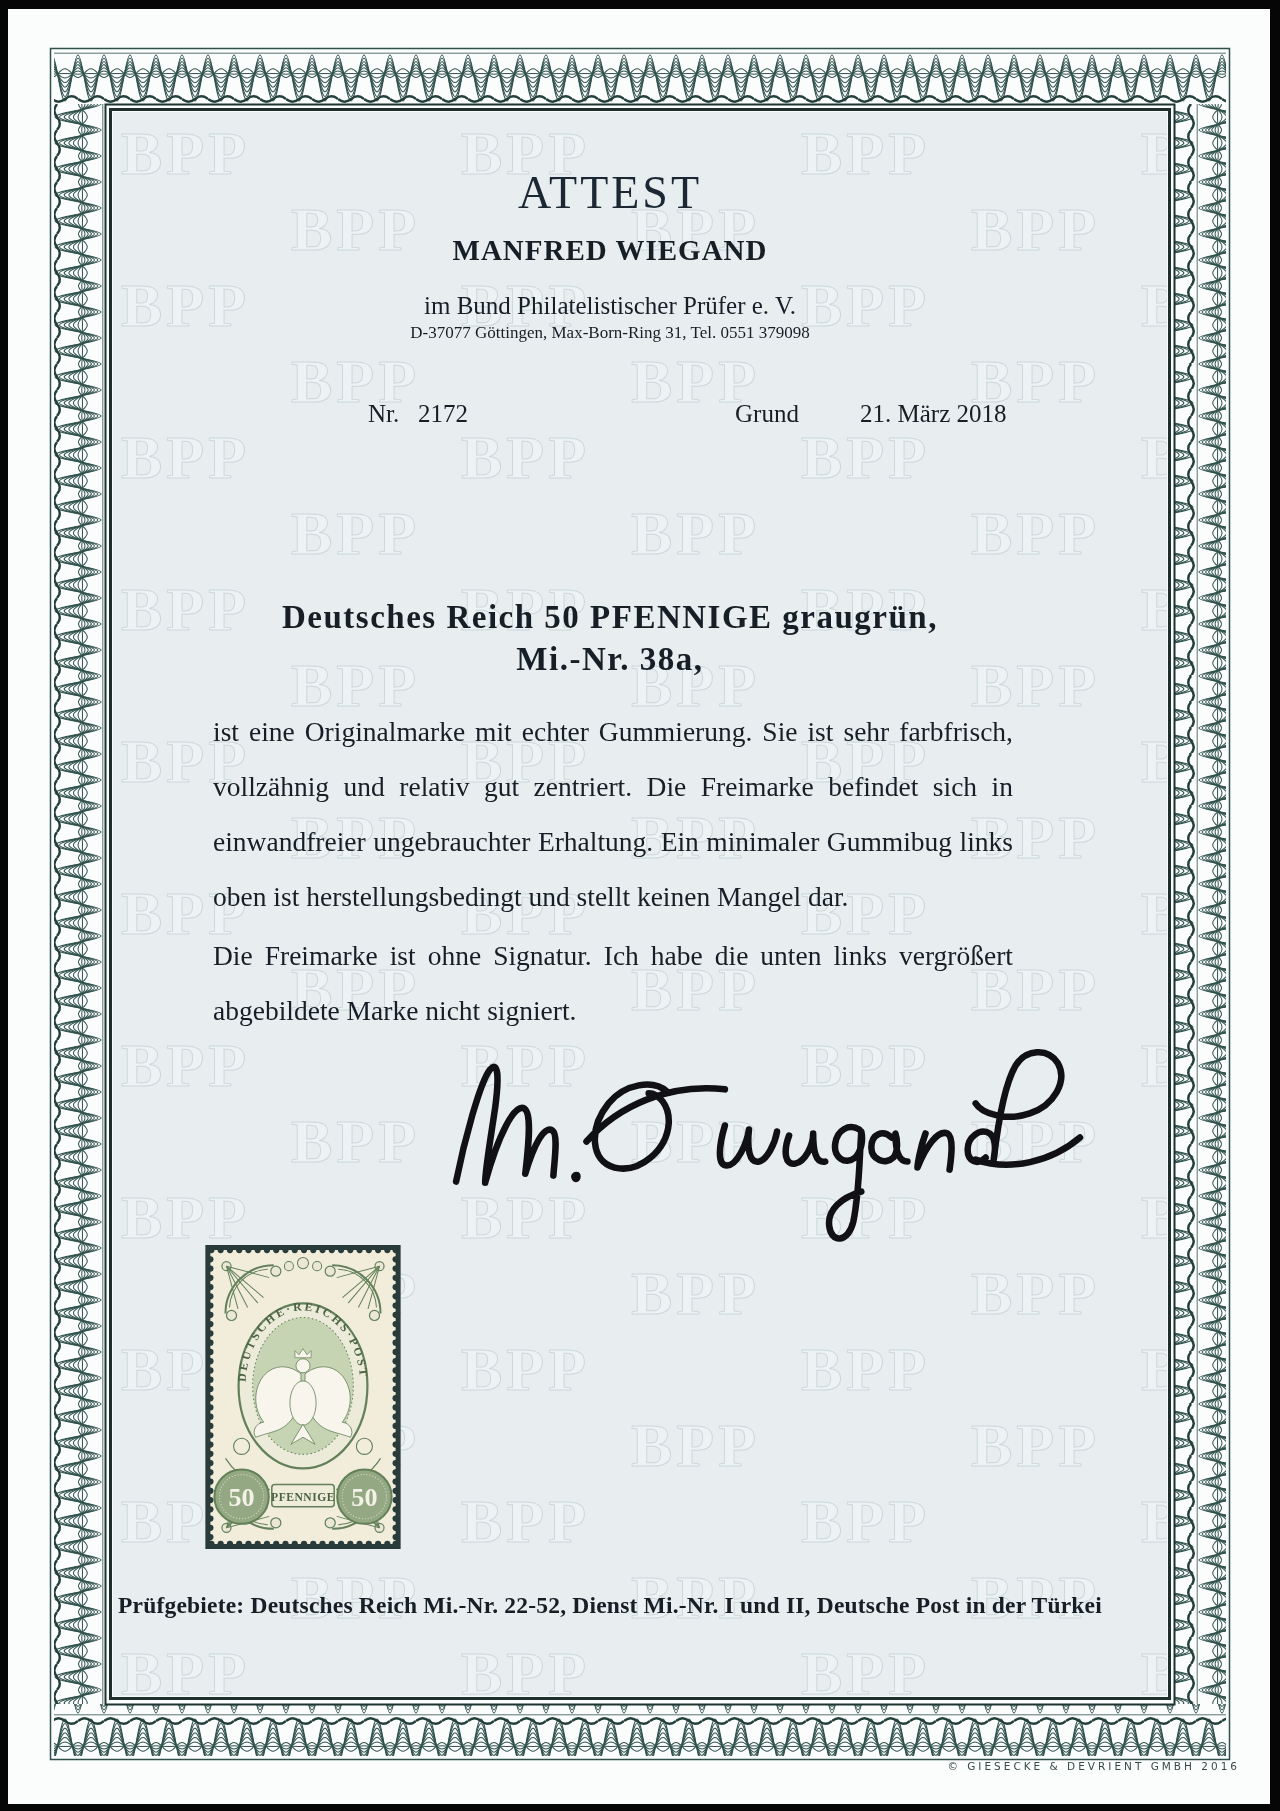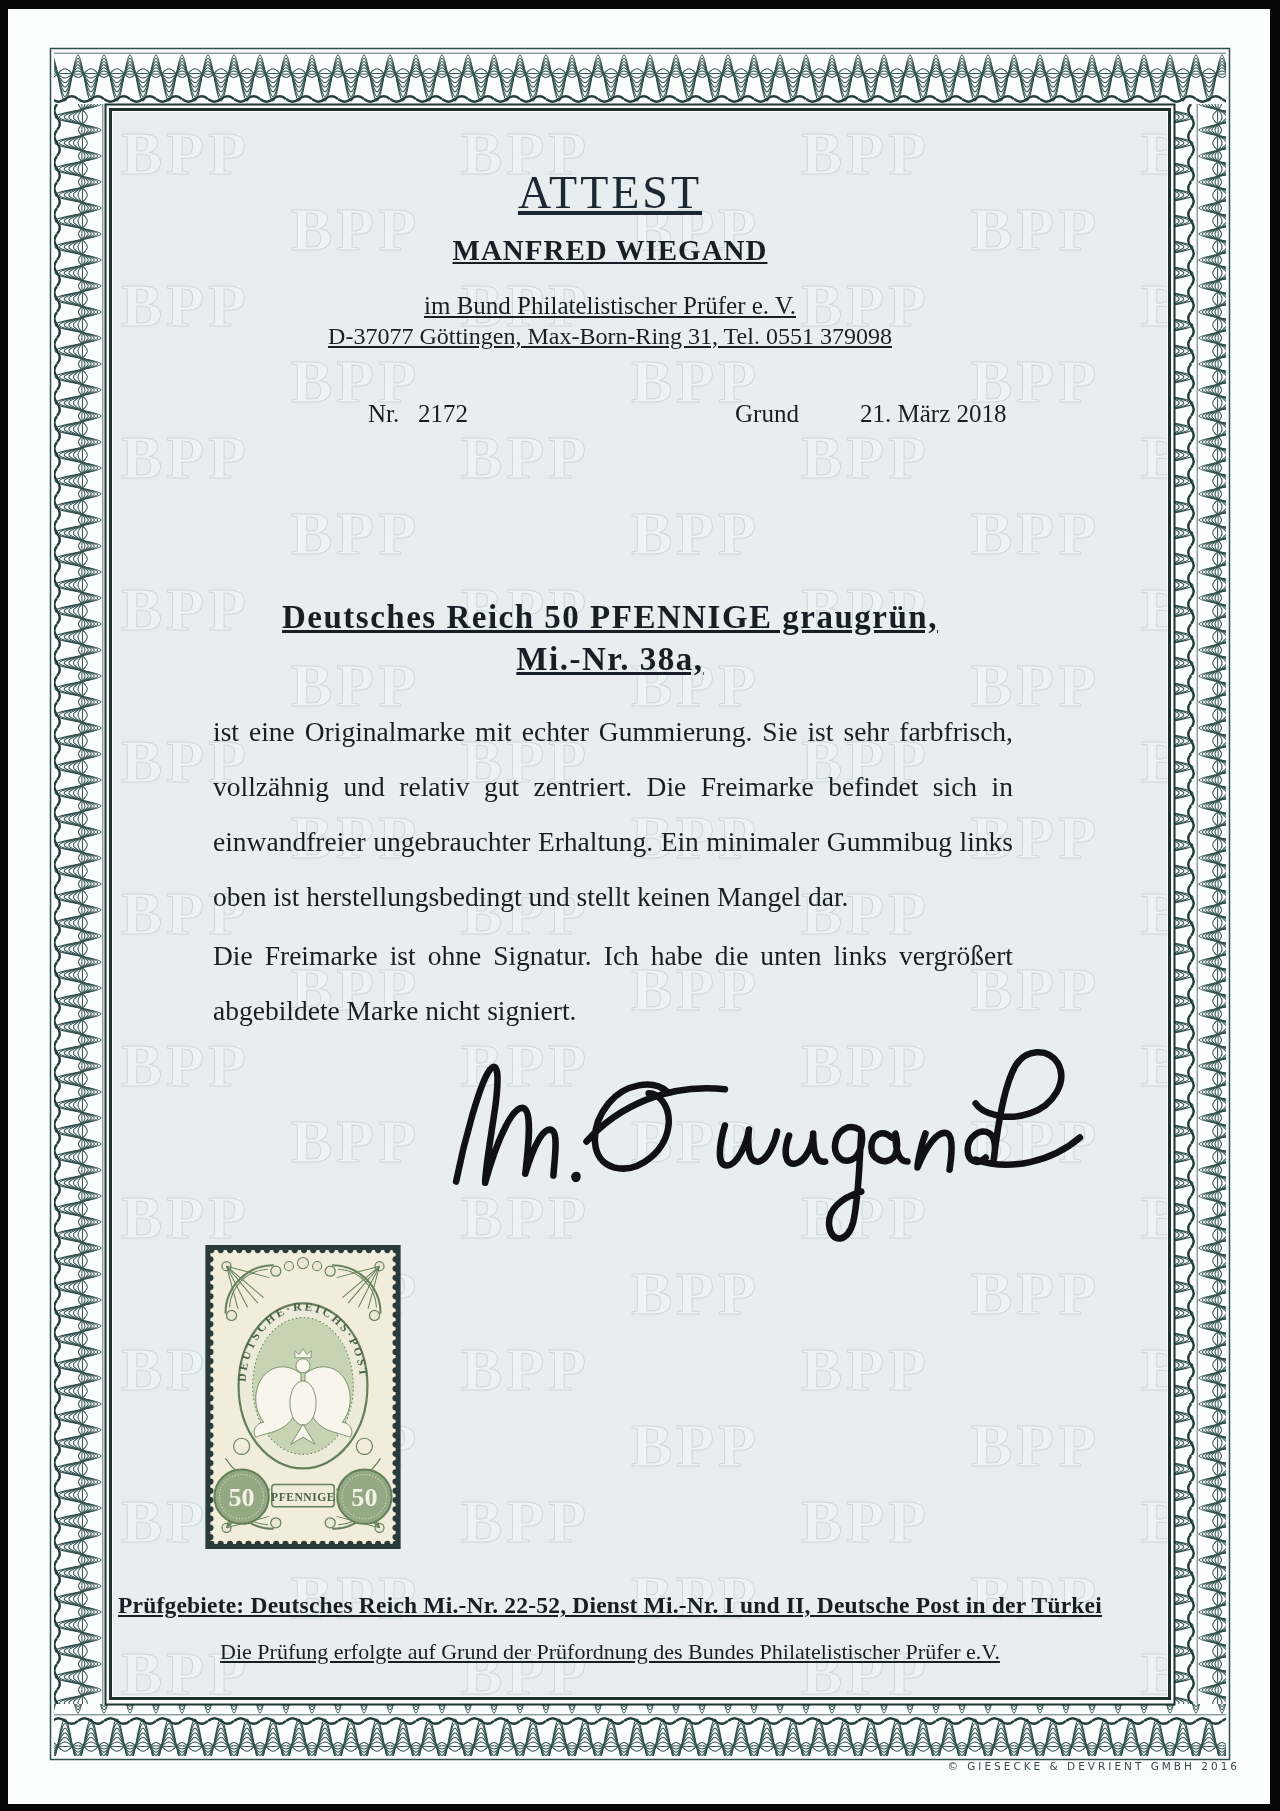--- a/index.html
+++ b/index.html
@@ -3,26 +3,26 @@
 <meta charset="utf-8">
 <style>
   html,body{margin:0;padding:0;background:#060606;}
   .canvas{position:relative;width:1280px;height:1811px;background:#060606;overflow:hidden;
           font-family:"Liberation Serif", serif;}
   .page{position:absolute;left:8px;top:9px;width:1262px;height:1795px;background:#fbfcfc;}
   .border-svg{position:absolute;left:0;top:0;width:1280px;height:1811px;pointer-events:none;}
   .paper{position:absolute;left:113px;top:112px;width:1054px;height:1584px;background:#e8eef0;overflow:hidden;}
   .wm-svg{position:absolute;left:0;top:0;width:100%;height:100%;}
   .content{position:absolute;left:0;top:0;width:100%;height:100%;color:#161e26;}
-  .ctr{position:absolute;left:0;right:60px;text-align:center;white-space:nowrap;text-decoration:underline;}
+  .ctr{position:absolute;left:0;right:60px;text-align:center;white-space:nowrap;}
   .attest{top:54px;font-size:46px;letter-spacing:3px;color:#1b2833;}
   .examiner{top:122px;font-size:29px;font-weight:700;letter-spacing:1px;}
   .role{top:158px;font-size:23px;}
   .assoc{top:180px;font-size:25px;}
-  .addr{top:211px;font-size:24px;}
+  .addr{top:211px;font-size:17px;}
   .meta{position:absolute;top:288px;left:0;width:100%;height:36px;font-size:25px;}
   .meta span{position:absolute;top:0;}
   .m-nrl{left:227px;margin-left:28px;}
   .m-nrv{left:305px;}
   .m-dtl{left:622px;}
   .m-dtv{left:747px;}
   .subject{top:484px;font-size:33px;font-weight:700;letter-spacing:1.5px;line-height:42px;white-space:normal;}
   .para{position:absolute;left:100px;width:800px;font-size:27.5px;line-height:55px;text-align:justify;}
   .p1{top:592px;}
   .p2{top:816px;}
@@ -244,18 +244,17 @@
           <circle cx="158" cy="250" r="27" fill="#93a883" stroke="#63805a" stroke-width="2"></circle>
           <circle cx="158" cy="250" r="22" fill="none" stroke="#dfe4d0" stroke-width="1" stroke-dasharray="1,2"></circle>
           <text x="36" y="259" text-anchor="middle" font-family="Liberation Serif, serif" font-size="26" font-weight="700" fill="#f4f2e6">50</text>
           <text x="158" y="259" text-anchor="middle" font-family="Liberation Serif, serif" font-size="26" font-weight="700" fill="#f4f2e6">50</text>
           <rect x="66" y="238" width="62" height="22" rx="3" fill="#efecd9" stroke="#63805a" stroke-width="1.5"></rect>
           <text x="97" y="254" text-anchor="middle" font-family="Liberation Serif, serif" font-size="11.5" font-weight="700" letter-spacing="0.5" fill="#4a6343">PFENNIGE</text>
         </g>
       </svg>
 
       <div class="ctr foot1">Prüfgebiete: Deutsches Reich Mi.-Nr. 22-52, Dienst Mi.-Nr. I und II, Deutsche Post in der Türkei</div>
-      <div class="ctr foot2">Die Prüfung erfolgte auf Grund der Prüfordnung des Bundes Philatelistischer Prüfer e.V.</div>
     </div>
   </div>
 
   <div class="credit">© GIESECKE &amp; DEVRIENT GMBH 2016</div>
 </div>
 
 </body></html>

